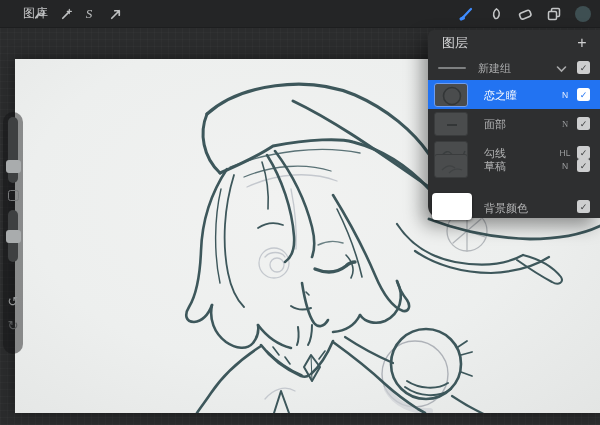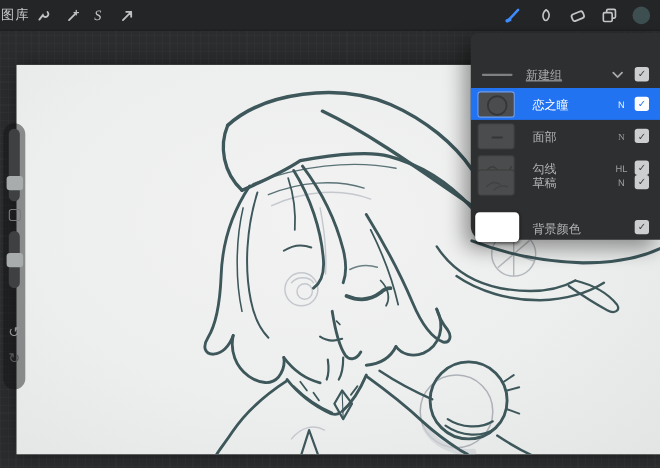--- a/index.html
+++ b/index.html
@@ -11,21 +11,21 @@
       repeating-linear-gradient(0deg, rgba(255,255,255,0.018) 0 1px, transparent 1px 7px),
       repeating-linear-gradient(90deg, rgba(255,255,255,0.018) 0 1px, transparent 1px 7px);
     position:relative; color:#c9caca;
   }
   
   .topbar {
     position:absolute; left:0; top:0; width:600px; height:28px;
     background:#242526; border-bottom:1px solid #1d1e1f;
     display:flex; align-items:center; z-index:30;
   }
-  .gallery-btn { font-size:12px; color:#c6c7c8; margin-left:1px; letter-spacing:1px; cursor:default; }
+  .gallery-btn { font-size:12px; color:#c6c7c8; margin-left:23px; letter-spacing:1px; cursor:default; }
   .tl-icon { position:absolute; top:0; width:22px; height:28px; display:flex; align-items:center; justify-content:center; }
   .tl-icon svg { display:block; }
   .sel-s { font-size:13px; font-style:italic; font-family:"Liberation Serif","DejaVu Serif",serif; color:#bfc1c2; }
   
   .sidebar {
     position:absolute; left:3px; top:112px; width:20px; height:242px;
     background:rgba(18,18,19,0.45); border-radius:10px; z-index:20;
   }
   .track { position:absolute; left:5px; width:10px; background:#3e4041; border-radius:5px; }
   .track1 { top:5px;  height:66px; }
@@ -49,21 +49,21 @@
     background:#2e2f30; border-radius:6px 0 0 12px;
     box-shadow:-6px 8px 18px rgba(0,0,0,0.4); z-index:40;
     font-size:11px;
   }
   .panel-header { position:absolute; left:0; top:0; width:100%; height:26px; display:flex; align-items:center; }
   .panel-title { margin-left:14px; font-size:13px; color:#d6d7d8; }
   .add-btn { position:absolute; right:8px; top:3px; width:20px; height:20px; font-size:16px; color:#cfd0d1;
              display:flex; align-items:center; justify-content:center; font-weight:300; }
   .group-row { position:absolute; left:0; top:26px; width:100%; height:24px; }
   .group-dash { position:absolute; left:10px; top:11px; width:28px; height:2px; background:#7e8081; border-radius:1px; }
-  .group-name { position:absolute; left:50px; top:5px; color:#a9aaab;text-decoration:underline; }
+  .group-name { position:absolute; left:50px; top:5px; color:#a9aaab; }
   .chev { position:absolute; left:128px; top:7px; }
   .row { position:absolute; left:0; width:100%; height:29px; }
   .row-0 { top:50px; background:#2273f2; }
   .row-1 { top:79px;font-family:Liberation Serif, serif; } .row-2 { top:108px; } .row-3 { top:121px; }
   .bg-row { position:absolute; left:0; top:166px; width:100%; height:22px; }
   .thumb { position:absolute; left:6px; top:2.5px; width:34px; height:24px; background:#4a4c4d;
            border:1px solid #3a3c3d; border-radius:3px; overflow:hidden; }
   .row-0 .thumb { border-color:#6f9df0; }
   .layer-name { position:absolute; left:56px; top:8px; color:#b2b3b4; }
   .row-0 .layer-name { color:#ffffff; }
@@ -222,20 +222,24 @@
   <div class="track track1"></div>
   <div class="handle handle1"></div>
   <div class="sq-btn"></div>
   <div class="track track2"></div>
   <div class="handle handle2"></div>
   <div class="undo-btn">↺</div>
   <div class="redo-btn">↻</div>
 </div>
 
 <div class="panel">
+  <div class="panel-header">
+    <span class="panel-title">图层</span>
+    <span class="add-btn">+</span>
+  </div>
 
   <div class="group-row">
     <div class="group-dash"></div>
     <span class="group-name">新建组</span>
     <span class="chev">
       <svg width="11" height="8" viewBox="0 0 11 8">
           <polyline points="1.5,2 5.5,6 9.5,2" stroke="#a9aaab" stroke-width="1.6" fill="none" stroke-linecap="round"></polyline>
         </svg>
     </span>
     <span class="cbox">✓</span>

